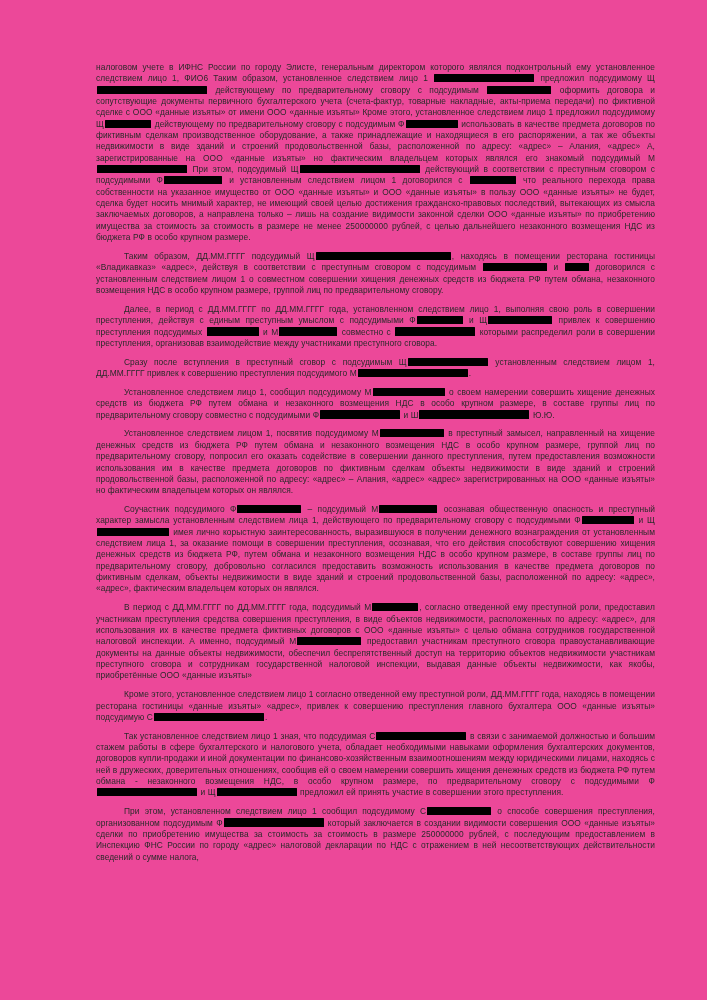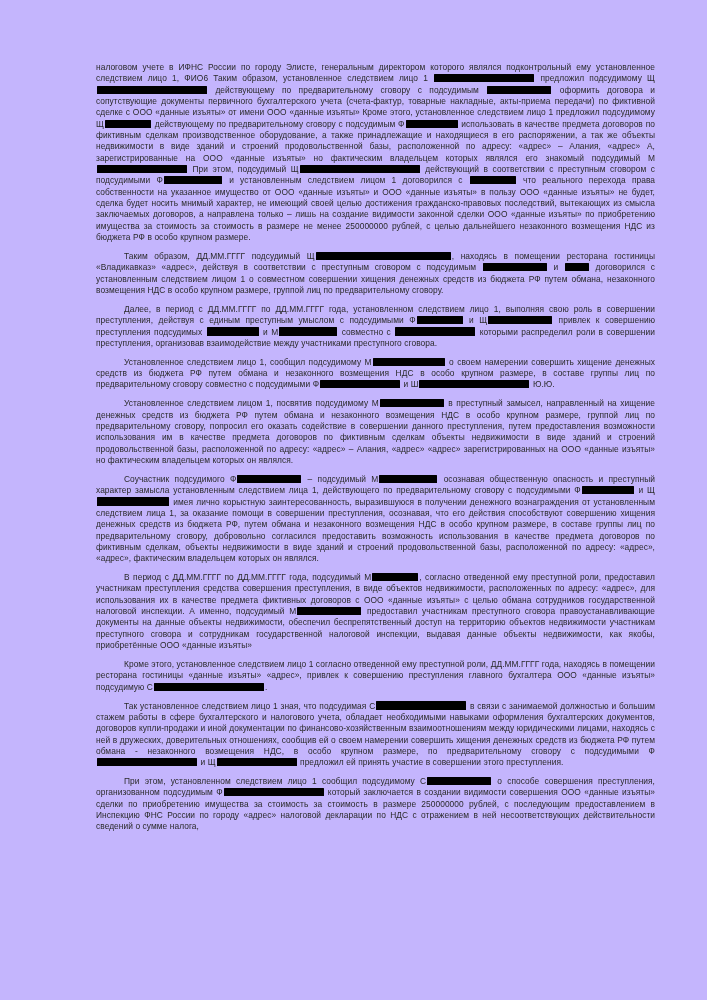--- a/index.html
+++ b/index.html
@@ -10,21 +10,21 @@
   body {
     width: 707px;
     height: 1000px;
     overflow: hidden;
     font-family: "Liberation Sans", sans-serif;
   }
   .page {
     position: relative;
     width: 707px;
     height: 1000px;
-    background: #c4b5fd;
+    background: #ec4899;
     box-sizing: border-box;
     padding: 62px 52px 28px 96px;
   }
   .doc-body {
     font-size: 8.4px;
     line-height: 11.35px;
     color: #2a2a2a;
     text-align: justify;
     text-justify: inter-word;
     letter-spacing: 0.05px;
@@ -48,20 +48,21 @@
   }
 </style>
 </head>
 <body>
 
 <div class="page">
   <div class="doc-body" id="doc-body">
       <div class="para">налоговом учете в ИФНС России по городу Элисте, генеральным директором которого являлся подконтрольный ему установленное следствием лицо 1, ФИО6 Таким образом, установленное следствием лицо 1 <span class="rd" style="width: 100px;"></span> предложил подсудимому Щ<span class="rd" style="width: 110px;"></span> действующему по предварительному сговору с подсудимым <span class="rd" style="width: 64px;"></span> оформить договора и сопутствующие документы первичного бухгалтерского учета (счета-фактур, товарные накладные, акты-приема передачи) по фиктивной сделке с ООО «данные изъяты» от имени ООО «данные изъяты» Кроме этого, установленное следствием лицо 1 предложил подсудимому Щ<span class="rd" style="width: 46px;"></span> действующему по предварительному сговору с подсудимым Ф<span class="rd" style="width: 52px;"></span> использовать в качестве предмета договоров по фиктивным сделкам производственное оборудование, а также принадлежащие и находящиеся в его распоряжении, а так же объекты недвижимости в виде зданий и строений продовольственной базы, расположенной по адресу: «адрес» – Алания, «адрес» А, зарегистрированные на ООО «данные изъяты» но фактическим владельцем которых являлся его знакомый подсудимый М<span class="rd" style="width: 90px;"></span> При этом, подсудимый Щ<span class="rd" style="width: 120px;"></span> действующий в соответствии с преступным сговором с подсудимыми Ф<span class="rd" style="width: 58px;"></span> и установленным следствием лицом 1 договорился с <span class="rd" style="width: 46px;"></span> что реального перехода права собственности на указанное имущество от ООО «данные изъяты» и ООО «данные изъяты» в пользу ООО «данные изъяты» не будет, сделка будет носить мнимый характер, не имеющий своей целью достижения гражданско-правовых последствий, вытекающих из смысла заключаемых договоров, а направлена только – лишь на создание видимости законной сделки ООО «данные изъяты» по приобретению имущества за стоимость за стоимость в размере не менее 250000000 рублей, с целью дальнейшего незаконного возмещения НДС из бюджета РФ в особо крупном размере.</div>
       <div class="para indent">Таким образом, ДД.ММ.ГГГГ подсудимый Щ<span class="rd" style="width: 135px;"></span>, находясь в помещении ресторана гостиницы «Владикавказ» «адрес», действуя в соответствии с преступным сговором с подсудимым <span class="rd" style="width: 64px;"></span> и <span class="rd" style="width: 24px;"></span> договорился с установленным следствием лицом 1 о совместном совершении хищения денежных средств из бюджета РФ путем обмана, незаконного возмещения НДС в особо крупном размере, группой лиц по предварительному сговору.</div>
       <div class="para indent">Далее, в период с ДД.ММ.ГГГГ по ДД.ММ.ГГГГ года, установленном следствием лицо 1, выполняя свою роль в совершении преступления, действуя с единым преступным умыслом с подсудимыми Ф<span class="rd" style="width: 46px;"></span> и Щ<span class="rd" style="width: 64px;"></span> привлек к совершению преступления подсудимых <span class="rd" style="width: 52px;"></span> и М<span class="rd" style="width: 58px;"></span> совместно с <span class="rd" style="width: 80px;"></span> которыми распределил роли в совершении преступления, организовав взаимодействие между участниками преступного сговора.</div>
+      <div class="para indent">Сразу после вступления в преступный сговор с подсудимым Щ<span class="rd" style="width: 80px;"></span> установленным следствием лицом 1, ДД.ММ.ГГГГ привлек к совершению преступления подсудимого М<span class="rd" style="width: 110px;"></span>.</div>
       <div class="para indent">Установленное следствием лицо 1, сообщил подсудимому М<span class="rd" style="width: 72px;"></span> о своем намерении совершить хищение денежных средств из бюджета РФ путем обмана и незаконного возмещения НДС в особо крупном размере, в составе группы лиц по предварительному сговору совместно с подсудимыми Ф<span class="rd" style="width: 80px;"></span> и Ш<span class="rd" style="width: 110px;"></span> Ю.Ю.</div>
       <div class="para indent">Установленное следствием лицом 1, посвятив подсудимому М<span class="rd" style="width: 64px;"></span> в преступный замысел, направленный на хищение денежных средств из бюджета РФ путем обмана и незаконного возмещения НДС в особо крупном размере, группой лиц по предварительному сговору, попросил его оказать содействие в совершении данного преступления, путем предоставления возможности использования им в качестве предмета договоров по фиктивным сделкам объекты недвижимости в виде зданий и строений продовольственной базы, расположенной по адресу: «адрес» – Алания, «адрес» «адрес» зарегистрированных на ООО «данные изъяты» но фактическим владельцем которых он являлся.</div>
       <div class="para indent">Соучастник подсудимого Ф<span class="rd" style="width: 64px;"></span> – подсудимый М<span class="rd" style="width: 58px;"></span> осознавая общественную опасность и преступный характер замысла установленным следствием лица 1, действующего по предварительному сговору с подсудимыми Ф<span class="rd" style="width: 52px;"></span> и Щ<span class="rd" style="width: 72px;"></span> имея лично корыстную заинтересованность, выразившуюся в получении денежного вознаграждения от установленным следствием лица 1, за оказание помощи в совершении преступления, осознавая, что его действия способствуют совершению хищения денежных средств из бюджета РФ, путем обмана и незаконного возмещения НДС в особо крупном размере, в составе группы лиц по предварительному сговору, добровольно согласился предоставить возможность использования в качестве предмета договоров по фиктивным сделкам, объекты недвижимости в виде зданий и строений продовольственной базы, расположенной по адресу: «адрес», «адрес», фактическим владельцем которых он являлся.</div>
       <div class="para indent">В период с ДД.ММ.ГГГГ по ДД.ММ.ГГГГ года, подсудимый М<span class="rd" style="width: 46px;"></span>, согласно отведенной ему преступной роли, предоставил участникам преступления средства совершения преступления, в виде объектов недвижимости, расположенных по адресу: «адрес», для использования их в качестве предмета фиктивных договоров с ООО «данные изъяты» с целью обмана сотрудников государственной налоговой инспекции. А именно, подсудимый М<span class="rd" style="width: 64px;"></span> предоставил участникам преступного сговора правоустанавливающие документы на данные объекты недвижимости, обеспечил беспрепятственный доступ на территорию объектов недвижимости участникам преступного сговора и сотрудникам государственной налоговой инспекции, выдавая данные объекты недвижимости, как якобы, приобретённые ООО «данные изъяты»</div>
       <div class="para indent">Кроме этого, установленное следствием лицо 1 согласно отведенной ему преступной роли, ДД.ММ.ГГГГ года, находясь в помещении ресторана гостиницы «данные изъяты» «адрес», привлек к совершению преступления главного бухгалтера ООО «данные изъяты» подсудимую С<span class="rd" style="width: 110px;"></span>.</div>
       <div class="para indent">Так установленное следствием лицо 1 зная, что подсудимая С<span class="rd" style="width: 90px;"></span> в связи с занимаемой должностью и большим стажем работы в сфере бухгалтерского и налогового учета, обладает необходимыми навыками оформления бухгалтерских документов, договоров купли-продажи и иной документации по финансово-хозяйственным взаимоотношениям между юридическими лицами, находясь с ней в дружеских, доверительных отношениях, сообщив ей о своем намерении совершить хищения денежных средств из бюджета РФ путем обмана - незаконного возмещения НДС, в особо крупном размере, по предварительному сговору с подсудимыми Ф<span class="rd" style="width: 100px;"></span> и Щ<span class="rd" style="width: 80px;"></span> предложил ей принять участие в совершении этого преступления.</div>
       <div class="para indent">При этом, установленном следствием лицо 1 сообщил подсудимому С<span class="rd" style="width: 64px;"></span> о способе совершения преступления, организованном подсудимым Ф<span class="rd" style="width: 100px;"></span> который заключается в создании видимости совершения ООО «данные изъяты» сделки по приобретению имущества за стоимость за стоимость в размере 250000000 рублей, с последующим предоставлением в Инспекцию ФНС России по городу «адрес» налоговой декларации по НДС с отражением в ней несоответствующих действительности сведений о сумме налога,</div>
     </div>
 </div>
 

